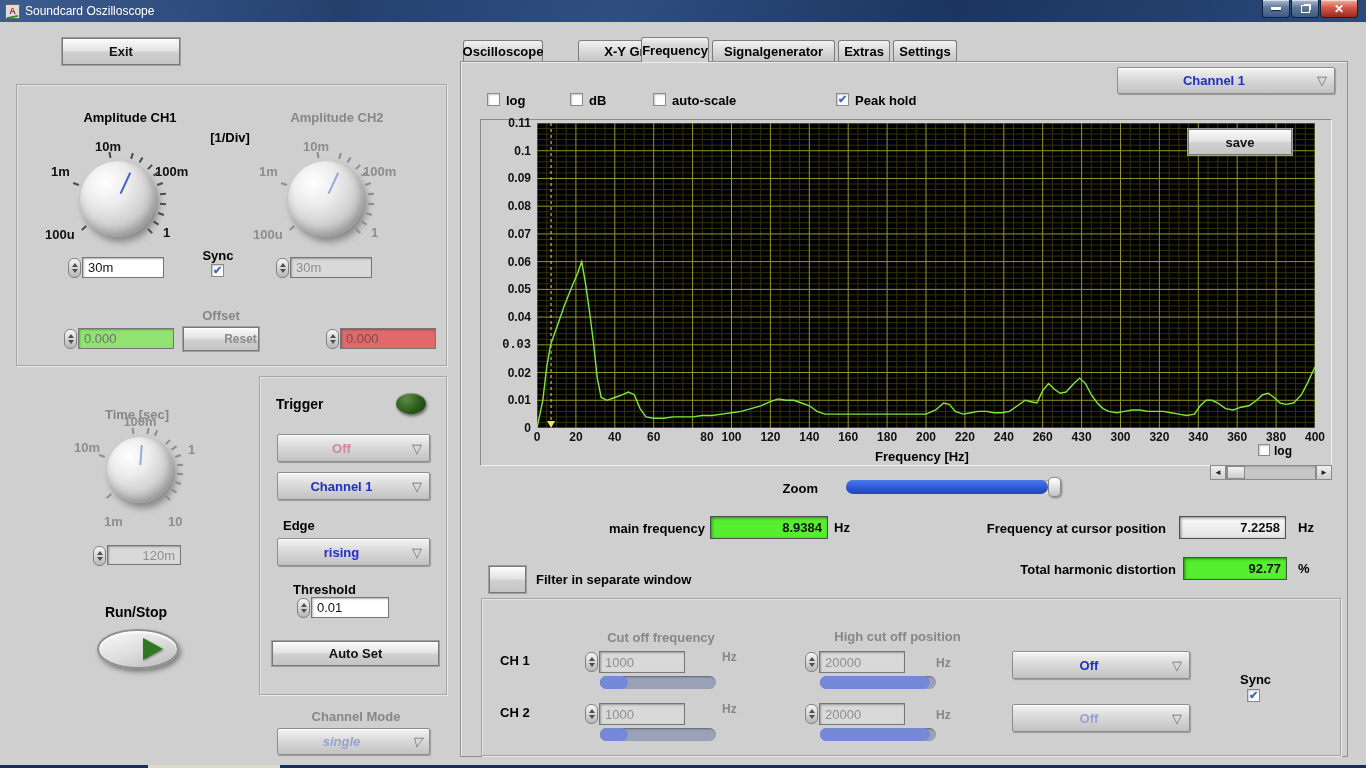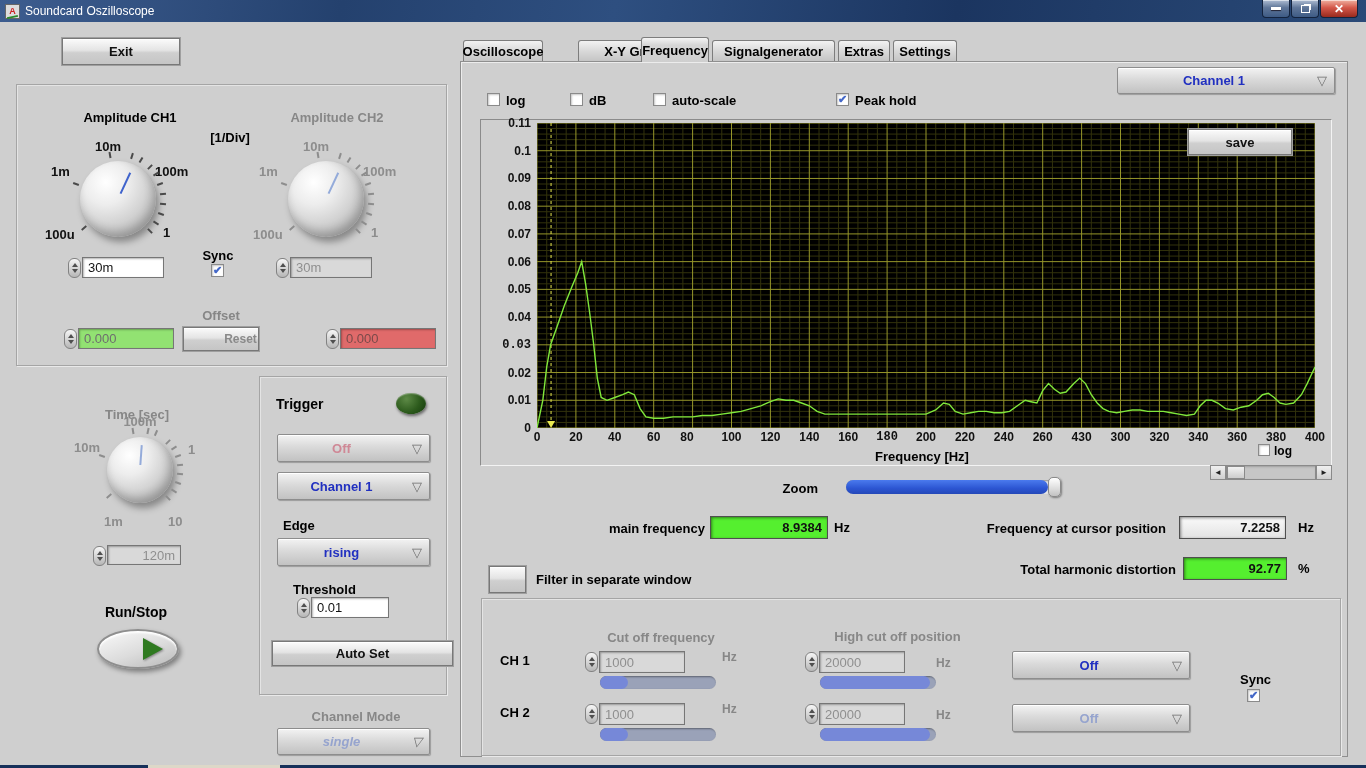--- a/index.html
+++ b/index.html
@@ -240,21 +240,21 @@
   <div class="abs dd" style="left:277px;top:538px;width:153px;height:28px;">
     <span class="lbl">rising</span>
     <span class="arr">▽</span>
   </div>
   <div class="abs b fs13" style="left:293px;top:582px;">Threshold</div>
   <div class="abs spin" style="left:297px;top:598px;">
       <i class="up"></i>
       <i class="dn"></i>
     </div>
   <div class="abs field" style="left:311px;top:597px;width:78px;height:21px;">0.01</div>
-  <div class="abs btn" style="left:272px;top:641px;width:181px;height:25px;">
+  <div class="abs btn" style="left:272px;top:641px;width:167px;height:25px;">
     <span>Auto Set</span>
   </div>
   <div class="abs b fs13 dim" style="left:301px;top:709px;width:110px;text-align:center;">Channel Mode</div>
   <div class="abs dd disabled" style="left:277px;top:728px;width:153px;height:27px;font-style:italic;">
     <span class="lbl">single</span>
     <span class="arr">▽</span>
   </div>
 
   <div class="page"></div>
   <div class="tab" style="left:463px;width:80px;">
@@ -447,26 +447,26 @@
         <line x1="0" y1="0" x2="778" y2="0" stroke="#96962a" stroke-width="1"></line>
         <line x1="14.054180999999998" y1="0" x2="14.054180999999998" y2="305" stroke="#e8e850" stroke-width="1" stroke-dasharray="3,3"></line>
         <polygon points="10.054180999999998,298 18.054181,298 14.054180999999998,305" fill="#e8e850"></polygon>
         <polyline points="0.0,305.0 5.8,277.3 9.7,244.0 13.6,221.8 19.5,205.2 27.2,183.0 35.0,163.6 40.8,149.7 44.7,138.6 48.6,160.8 52.5,188.5 56.4,219.0 60.3,255.1 64.2,274.5 70.0,277.3 77.8,274.5 85.6,271.7 91.4,269.0 97.3,271.7 103.1,285.6 108.9,293.9 116.7,295.3 126.4,295.3 136.1,293.9 145.9,293.9 155.6,293.9 165.3,292.5 175.1,292.5 184.8,291.1 194.5,289.8 204.2,288.4 214.0,285.6 223.7,282.8 233.4,278.7 241.2,275.9 249.0,277.3 256.7,277.3 264.5,280.0 272.3,282.8 280.1,288.4 287.9,291.1 301.5,291.1 311.2,291.1 320.9,291.1 330.6,291.1 340.4,291.1 350.1,291.1 359.8,291.1 369.5,291.1 379.3,291.1 389.0,291.1 398.7,287.0 406.5,280.0 412.3,281.4 418.2,288.4 426.0,291.1 433.7,289.8 441.5,288.4 449.3,288.4 457.1,289.8 464.9,289.8 472.6,288.4 480.4,282.8 488.2,277.3 494.0,278.7 499.9,280.0 505.7,267.6 511.5,260.6 517.4,266.2 523.2,270.3 529.0,269.0 536.8,260.6 542.7,255.1 548.5,260.6 554.3,271.7 560.2,280.0 566.0,285.6 571.8,288.4 579.6,289.8 587.4,288.4 595.2,287.0 603.0,287.0 610.7,288.4 618.5,288.4 626.3,288.4 634.1,289.8 641.8,291.1 649.6,292.5 657.4,291.1 663.2,282.8 669.1,277.3 674.9,277.3 680.8,280.0 688.5,285.6 696.3,287.0 704.1,284.2 711.9,282.8 719.7,277.3 725.5,271.7 731.3,270.3 737.2,274.5 743.0,280.0 748.8,281.4 756.6,280.0 764.4,271.7 770.2,260.6 774.1,252.3 778.0,244.0" fill="none" stroke="#80e83c" stroke-width="1.4"></polyline>
       </svg></div>
   <div class="abs" style="left:537px;top:430px;width:778px;height:16px;z-index:6;">
       <span class="xtick" style="left: -20px;">0</span>
       <span class="xtick" style="left: 18.9px;">20</span>
       <span class="xtick" style="left: 57.8px;">40</span>
       <span class="xtick" style="left: 96.7px;">60</span>
-      <span class="xtick" style="left: 130px;">80</span>
+      <span class="xtick" style="left: 150px;">80</span>
       <span class="xtick" style="left: 174.5px;">100</span>
       <span class="xtick" style="left: 213.4px;">120</span>
       <span class="xtick" style="left: 252.3px;">140</span>
       <span class="xtick" style="left: 291.2px;">160</span>
-      <span class="xtick" style="left: 330.1px; font-family: Liberation Mono, monospace;">180</span>
+      <span class="xtick" style="left: 330.1px;">180</span>
       <span class="xtick" style="left: 369px;">200</span>
       <span class="xtick" style="left: 407.9px;">220</span>
       <span class="xtick" style="left: 446.8px;">240</span>
       <span class="xtick" style="left: 485.7px;">260</span>
       <span class="xtick" style="left: 524.6px;">430</span>
       <span class="xtick" style="left: 563.5px;">300</span>
       <span class="xtick" style="left: 602.4px;">320</span>
       <span class="xtick" style="left: 641.3px;">340</span>
       <span class="xtick" style="left: 680.2px;">360</span>
       <span class="xtick" style="left: 719.1px;">380</span>

